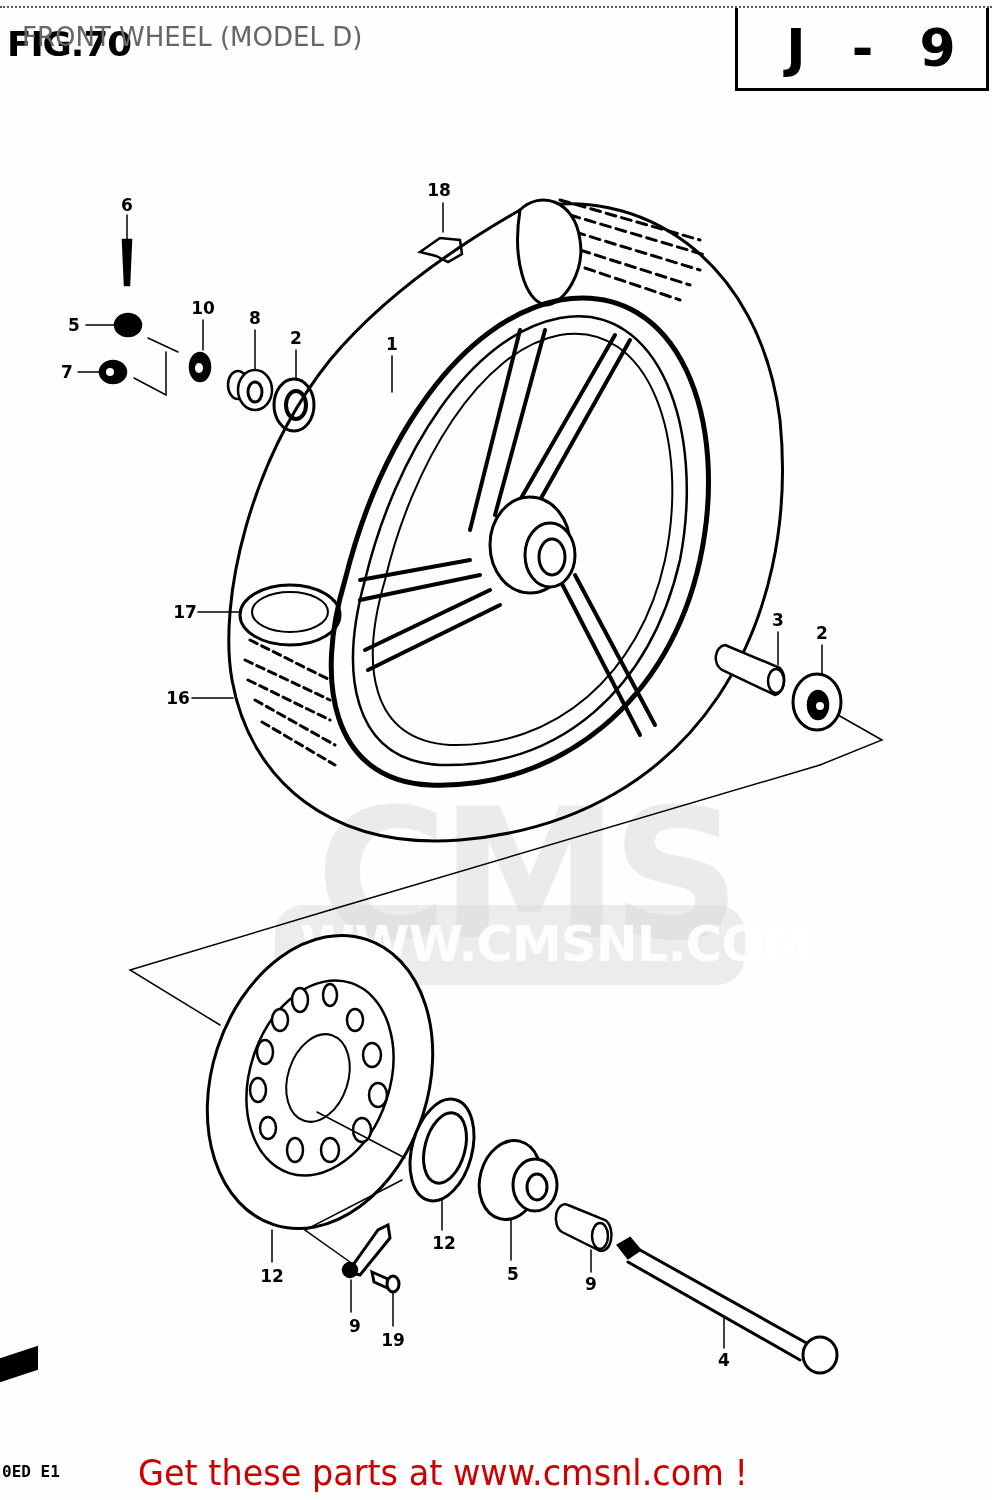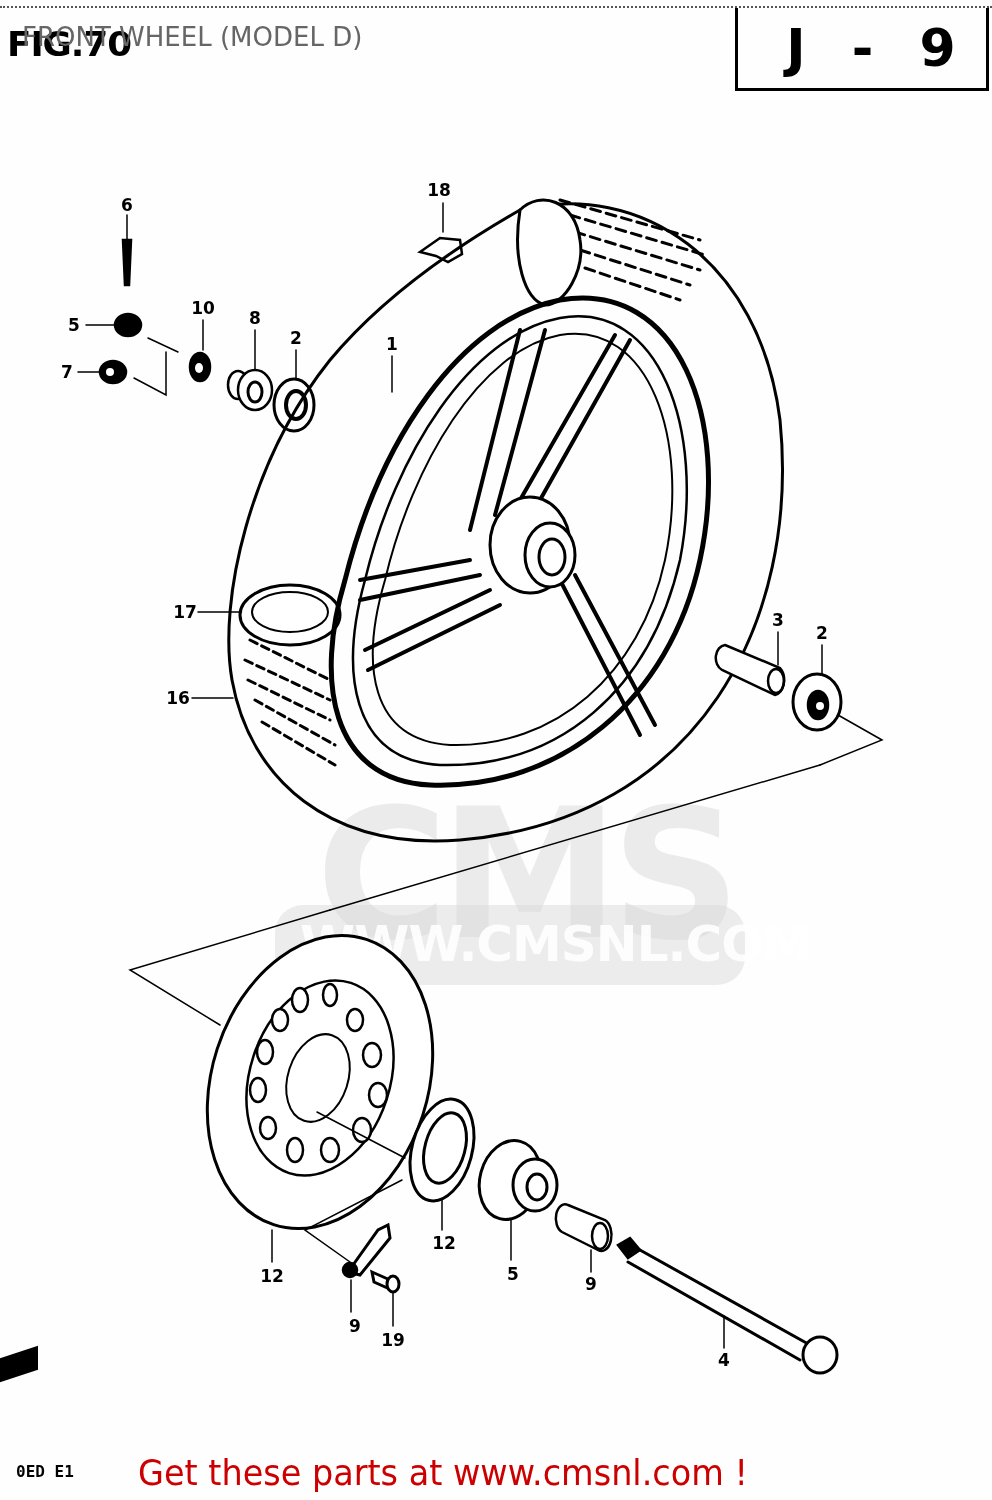--- a/index.html
+++ b/index.html
@@ -7,21 +7,21 @@
     .dotted-top { position: absolute; left: 0; top: 6px; width: 992px; height: 0; border-top: 2px dotted #555; }
     .fig-label { position: absolute; left: 10px; top: 24px; font: 900 34px "DejaVu Sans", sans-serif; color: #000; letter-spacing: -1px; transform: scaleX(1.05); }
     .title-text { position: absolute; left: 22px; top: 22px; font: 26px "DejaVu Sans", sans-serif; color: #666; }
     .section-box { position: absolute; left: 735px; top: 8px; width: 248px; height: 80px; border: 3px solid #000; border-top: none; }
     .section-code { position: absolute; left: 0; right: 0; top: 10px; text-align: center; font: 900 52px "DejaVu Sans", sans-serif; color: #000; letter-spacing: 14px; padding-left: 32px; }
     svg.diagram { position: absolute; left: 0; top: 0; }
     .callout { position: absolute; font: bold 17px "DejaVu Sans", sans-serif; color: #000; transform: translate(-50%, -50%); }
     .watermark-cms { position: absolute; left: 316px; top: 770px; font: 900 180px "DejaVu Sans", sans-serif; color: rgba(200,200,200,0.35); letter-spacing: -8px; }
     .watermark-bar { position: absolute; left: 275px; top: 905px; width: 470px; height: 80px; border-radius: 28px; background: rgba(215,215,215,0.45); }
     .watermark-url { position: absolute; left: 300px; top: 915px; font: 900 50px "DejaVu Sans", sans-serif; color: rgba(255,255,255,0.9); letter-spacing: -1px; }
-    .footer-code { position: absolute; left: 16px; top: 1462px; font: bold 16px "DejaVu Sans Mono", monospace; color: #000; }
+    .footer-code { position: absolute; left: 2px; top: 1462px; font: bold 16px "DejaVu Sans Mono", monospace; color: #000; }
     .footer-cta { position: absolute; left: 138px; top: 1452px; font: 36px "DejaVu Sans", sans-serif; color: #cc0000; transform: scaleX(0.93); transform-origin: left; }
     .corner-mark { position: absolute; left: 0; top: 1352px; width: 38px; height: 24px; background: #000; transform: skewY(-18deg); }
   </style>
 </head>
 <body>
 
 <div class="dotted-top"></div>
 
 <div class="fig-label">FIG.70</div>
 <div class="title-text">FRONT WHEEL (MODEL D)</div>

